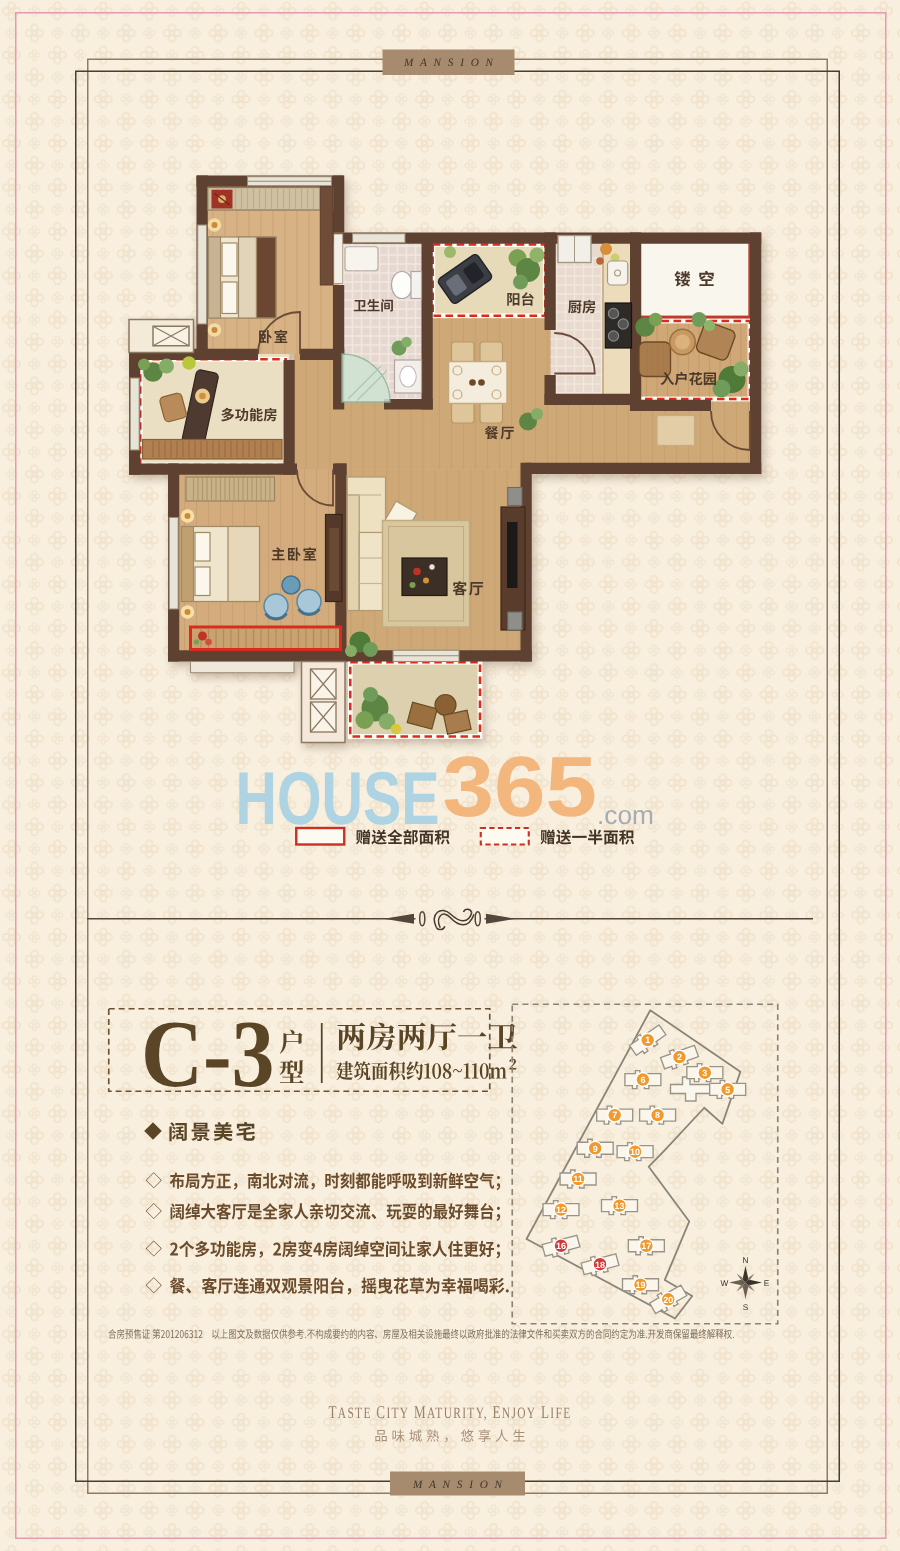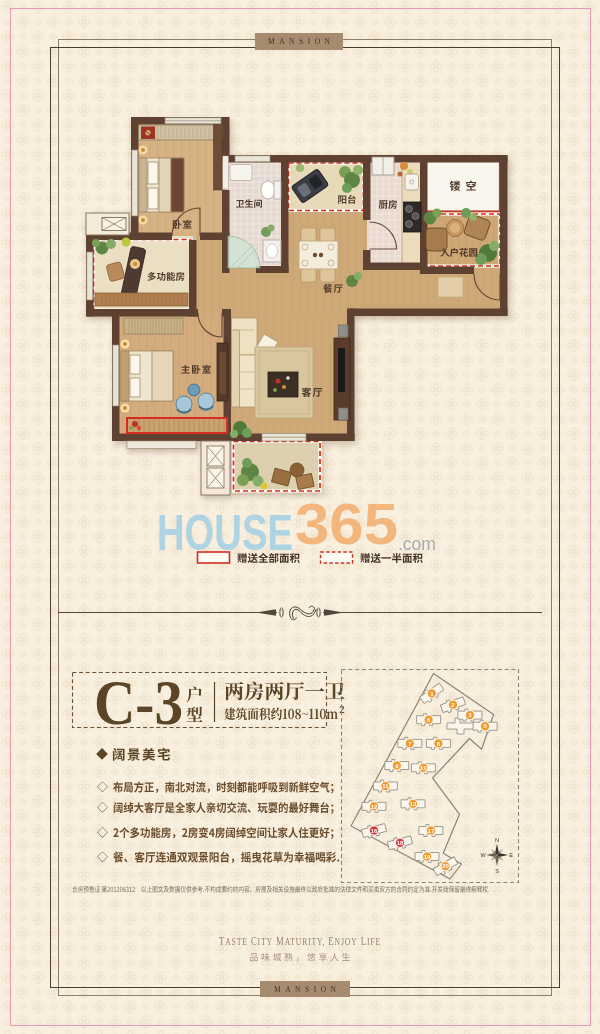--- a/index.html
+++ b/index.html
@@ -1,15 +1,15 @@
 <!DOCTYPE html>
 <html><head><meta charset="utf-8"><style>
 html,body{margin:0;padding:0;background:#f8efdf;}
 body{width:600px;height:1034px;position:relative;overflow:hidden;font-family:"Liberation Sans",sans-serif;}
-.abs{position:absolute;}
+.abs{position:absolute;font-style:italic;}
 
 </style></head><body>
 <svg width="0" height="0" style="position:absolute">
     <defs>
 <path id="q1" d="M198 441H415V333H198ZM198 222H308V63H198ZM198 553V696H309V553ZM562 808H79V-50H572V63H420V222H535V553H420V696H562ZM624 838V-80H746V407C799 352 852 292 882 251L969 328C927 381 845 463 776 525L746 502V838Z"></path>
 <path id="q2" d="M146 232V129H437V43H58V-62H948V43H560V129H868V232H560V308H437V232ZM420 830C429 812 438 791 446 770H60V577H172V497H320C280 461 244 433 227 422C200 402 179 390 156 386C168 357 185 304 191 283C230 298 285 302 734 338C756 315 775 293 788 275L882 339C845 385 775 448 713 497H832V577H939V770H581C570 800 553 835 536 864ZM596 464 649 419 356 400C397 430 438 463 474 497H648ZM178 599V661H817V599Z"></path>
 <path id="q3" d="M104 778V658H384V58H46V-61H958V58H515V658H765V381C765 368 758 364 739 363C719 363 647 362 586 366C605 335 628 281 633 248C719 248 783 249 829 268C875 287 889 321 889 379V778Z"></path>
 <path id="q4" d="M208 837C173 699 108 562 30 477C60 461 114 425 138 405C171 445 202 495 231 551H439V374H166V258H439V56H51V-61H955V56H565V258H865V374H565V551H904V668H565V850H439V668H284C303 714 319 761 332 809Z"></path>
 <path id="q5" d="M71 609V-88H195V609ZM85 785C131 737 182 671 203 627L304 692C281 737 226 799 180 843ZM404 282H597V186H404ZM404 473H597V378H404ZM297 569V90H709V569ZM339 800V688H814V40C814 28 810 23 797 23C786 23 748 22 717 24C731 -5 746 -52 751 -83C814 -83 861 -81 895 -63C928 -44 938 -16 938 40V800Z"></path>
 <path id="q6" d="M453 791V-80H568V-10H804V-71H925V791ZM568 101V344H804V101ZM568 455V679H804V455ZM73 810V-86H183V703H284C263 637 236 556 211 495C284 425 302 361 302 314C302 285 297 264 282 255C272 249 261 246 248 246C233 246 215 246 194 248C211 217 221 171 222 141C249 140 277 140 299 143C323 146 344 153 362 166C398 191 413 234 413 300C413 359 397 430 322 509C356 584 396 682 428 767L345 815L327 810Z"></path>

